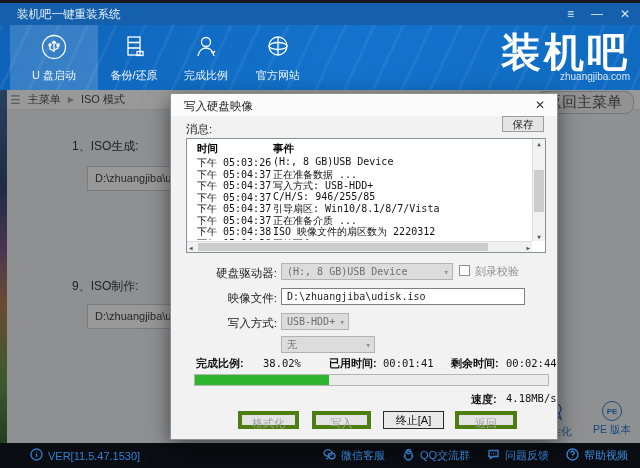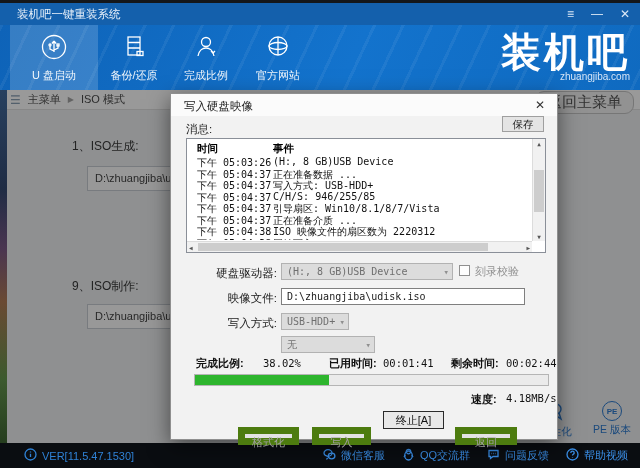--- a/index.html
+++ b/index.html
@@ -79,26 +79,26 @@
   .qbtn { position:absolute; left:282px; top:241px; width:76px; height:17px; background:#dedede; border:1px solid #c3c3c3; color:#9b9b9b; font-size:11px; text-align:center; line-height:15px; }
 
   .stat-label { position:absolute; top:262px; font-size:11px; font-weight:bold; color:#111; }
   .stat-value { position:absolute; top:263px; font-size:10.5px; color:#111; font-family:"DejaVu Sans Mono",monospace; }
   .progress { position:absolute; left:23px; top:280px; width:355px; height:12px; background:#ebebeb; border:1px solid #b5b5b5; }
   .progress-fill { height:100%; background:#2eb52e; }
   .speed-label { position:absolute; left:300px; top:298px; font-size:11px; font-weight:bold; color:#111; }
   .speed-value { position:absolute; left:335px; top:298px; font-size:10.5px; color:#111; font-family:"DejaVu Sans Mono",monospace; }
 
   .dbtn { position:absolute; top:317px; height:18px; font-size:11px; text-align:center; line-height:16px; }
-  .bdis { background:#e3e3e3; border:7px solid #4d7c0f; color:#a0a0a0;margin-top:16px; }
+  .bdis { background:#e3e3e3; border:4px solid #4d7c0f; color:#a0a0a0; }
   .babort { background:#e8e8e8; border:1.5px solid #2a2a2a; color:#111; }
 
   
   .footer { position:absolute; left:0; right:0; bottom:0; height:25px; background:#0a0d11; }
-  .ver { position:absolute; left:24px; top:5px; display:flex; align-items:center; gap:5px; color:#2f82d6; font-size:11px; }
+  .ver { position:absolute; left:30px; top:5px; display:flex; align-items:center; gap:5px; color:#2f82d6; font-size:11px; }
   .ver svg { width:13px; height:13px; stroke:#2f82d6; fill:none; stroke-width:1.3; }
   .flinks { position:absolute; right:12px; top:5px; display:flex; gap:17px; align-items:center; }
   .flink { display:flex; gap:5px; align-items:center; color:#3a8ee6; font-size:11px; }
   .flink svg { width:13px; height:13px; stroke:#3a8ee6; fill:none; stroke-width:1.3; }
 </style>
 </head>
 <body>
 
 <div class="window">
   <div class="topstrip"></div>

